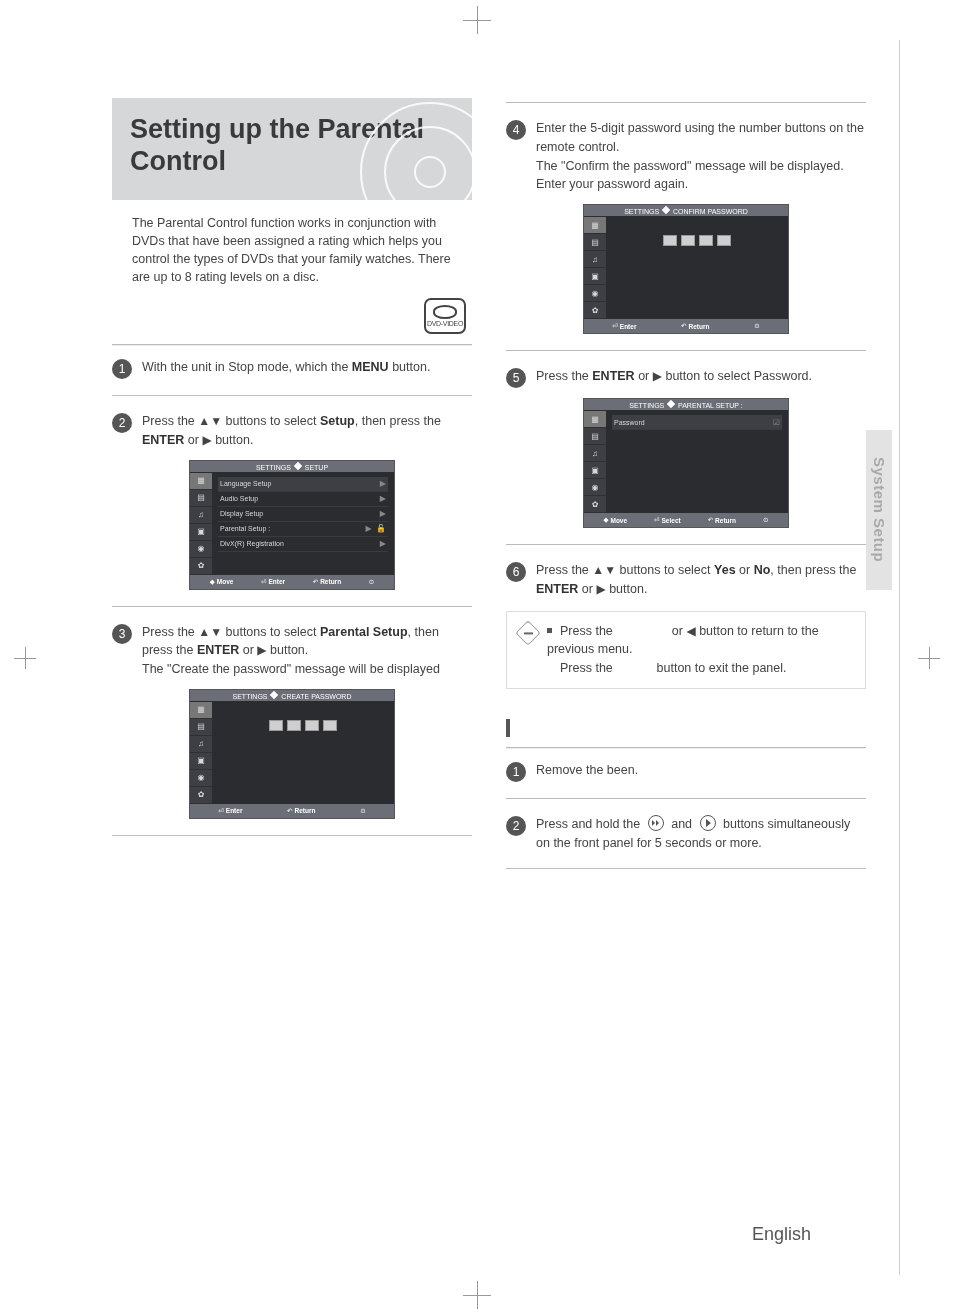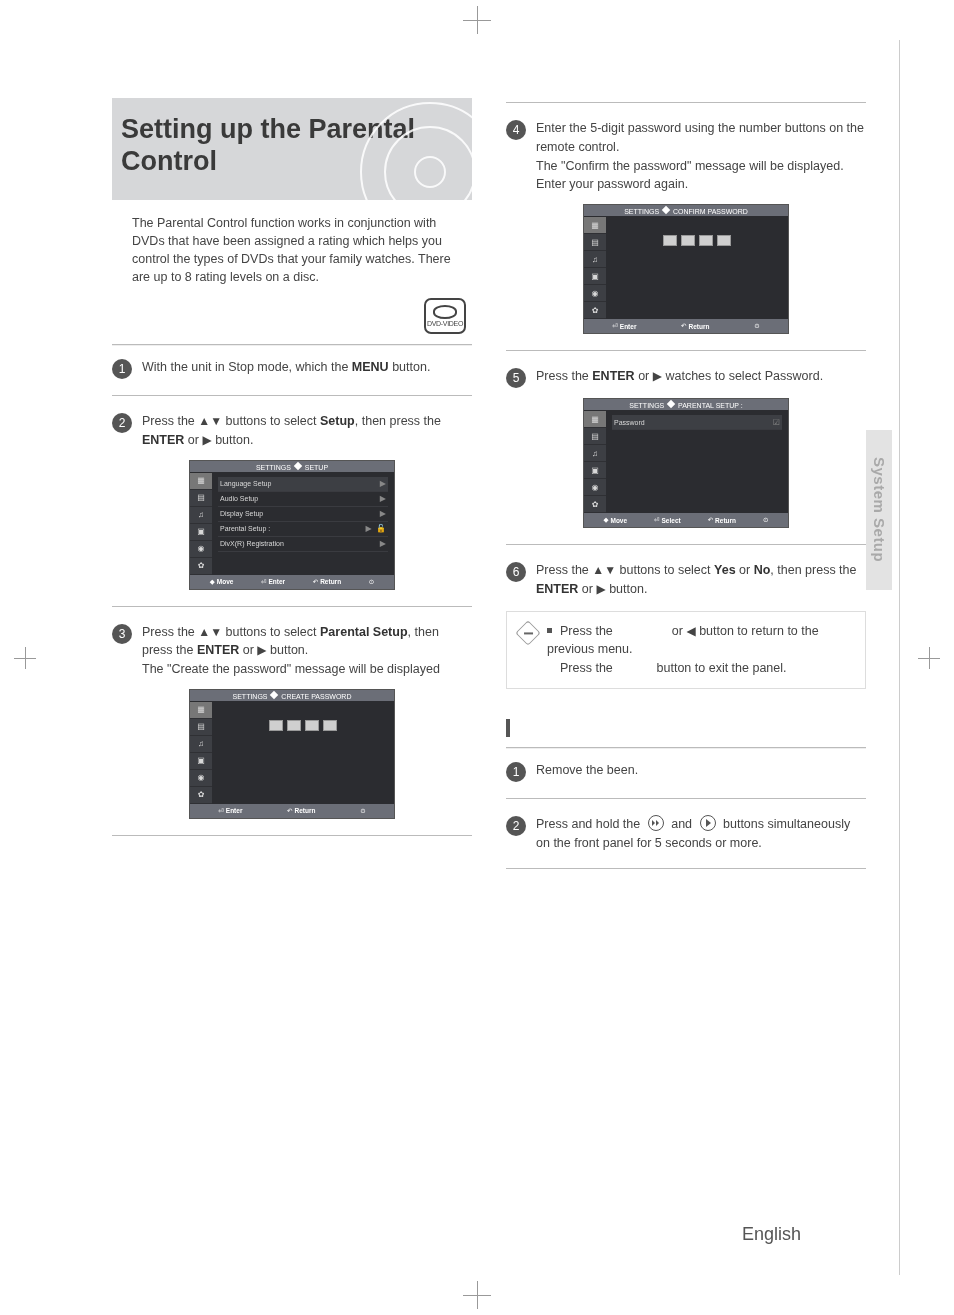--- a/index.html
+++ b/index.html
@@ -12,21 +12,21 @@
   .crop-top::after,.crop-bottom::after{left:0;top:50%;height:1px;width:100%;}
   .side-crop { position:absolute; top:50%; transform:translateY(-50%); width:22px; height:22px; }
   .side-crop.left{left:14px;} .side-crop.right{right:14px;}
   .side-crop::before{content:"";position:absolute;left:50%;top:0;width:1px;height:100%;background:#999;}
   .side-crop::after{content:"";position:absolute;left:0;top:50%;height:1px;width:100%;background:#999;}
   .margin-line { position:absolute; top:40px; bottom:40px; width:1px; background:#ccc; }
   .margin-line.right-outer { right:54px; }
   .content { position:absolute; left:112px; right:88px; top:98px; bottom:80px; }
   .cols { display:flex; gap:34px; }
   .col { flex:1; min-width:0; }
-  .title-box { background:#d6d7d9; padding:16px 9px 22px; position:relative; overflow:hidden; margin-bottom:14px; }
+  .title-box { background:#d6d7d9; padding:16px 18px 22px; position:relative; overflow:hidden; margin-bottom:14px; }
   .title-box h1 { font-size:27px; font-weight:bold; color:#3a3a3a; line-height:1.18; }
   .disc-bg { position:absolute; right:-28px; bottom:-42px; width:140px; height:140px; border-radius:50%; border:2px solid rgba(255,255,255,.85); }
   .disc-bg::before{content:"";position:absolute;inset:22px;border-radius:50%;border:2px solid rgba(255,255,255,.85);}
   .disc-bg::after{content:"";position:absolute;inset:52px;border-radius:50%;border:2px solid rgba(255,255,255,.85);}
   .intro { font-size:12.5px; line-height:1.45; color:#444;margin-left:20px; }
   .dvd-badge { width:42px; height:36px; border:2px solid #444; border-radius:7px; margin:12px 6px 8px auto; display:flex; flex-direction:column; align-items:center; justify-content:center; gap:0; }
   .dvd-badge .d{width:24px;height:14px;border:2px solid #444;border-radius:50%/45%;}
   .dvd-badge .t{font-size:7px; color:#444; letter-spacing:-.3px; margin-top:1px;}
   .hr-strong { height:2px; background:linear-gradient(to bottom,#bbb 50%,#eee 50%); margin:10px 0 12px; }
   .hr-thin { height:1px; background:#bbb; margin:16px 0; }
@@ -54,21 +54,21 @@
   .section-head { font-size:14.5px; color:#fff; font-weight:bold; margin:30px 0 6px; border-left:4px solid #555; padding-left:6px; height:18px; display:flex; align-items:center;}
   .note-box { border:1px solid #ddd; padding:10px 12px; display:flex; gap:10px; font-size:12.5px; line-height:1.5; color:#444; margin-top:12px;}
   .note-box .pencil{width:18px;height:18px;border:1px solid #999;transform:rotate(45deg);display:flex;align-items:center;justify-content:center;border-radius:3px;flex-shrink:0;margin-top:2px;}
   .note-box .pencil::after{content:"";width:9px;height:1.5px;background:#666;transform:rotate(-45deg);}
   .circle-btn{display:inline-block;width:16px;height:16px;border:1.5px solid #555;border-radius:50%;position:relative;vertical-align:-3px;margin:0 4px;}
   .circle-btn.ff::after{content:"";position:absolute;left:3.5px;top:4px;border-left:3px solid #555;border-top:3px solid transparent;border-bottom:3px solid transparent;}
   .circle-btn.ff::before{content:"";position:absolute;left:7px;top:4px;border-left:3px solid #555;border-top:3px solid transparent;border-bottom:3px solid transparent;}
   .circle-btn.play::after{content:"";position:absolute;left:5px;top:3.5px;border-left:5px solid #555;border-top:4px solid transparent;border-bottom:4px solid transparent;}
   .side-tab { position:absolute; right:62px; top:430px; width:26px; height:160px; background:#e3e3e3; display:flex; align-items:center; justify-content:center; }
   .side-tab span{ writing-mode:vertical-rl; font-size:15px; font-weight:bold; color:#a9a9a9; letter-spacing:.5px;}
-  .footer { position:absolute; right:100px; bottom:70px; font-size:18px; color:#555; display:flex; align-items:flex-start; gap:22px;}
+  .footer { position:absolute; right:100px; bottom:70px; font-size:18px; color:#555; display:flex; align-items:flex-start; gap:12px;}
   .footer .pn{font-size:18px;font-weight:bold;color:#fff;}
   .bullet{display:inline-block;width:5px;height:5px;background:#555;margin-right:8px;vertical-align:2px;}
 </style>
 </head>
 <body>
 <div class="page">
 
 <div class="crop-top"></div>
 <div class="crop-bottom"></div>
 <div class="side-crop left"></div>
@@ -223,21 +223,21 @@
               <span>⏎ <b>Enter</b></span>
               <span>↶ <b>Return</b></span>
               <span>⊙</span>
             </div>
     </div>
     <div class="hr-thin"></div>
 
     <div class="step">
       <div class="stepnum">5</div>
       <div class="steptxt">
-        <span>Press the </span><b class="em-white">ENTER</b><span> or </span><span class="arrow">▶</span><span> watches to select Password.</span>
+        <span>Press the </span><b class="em-white">ENTER</b><span> or </span><span class="arrow">▶</span><span> button to select Password.</span>
       </div>
     </div>
     <div class="osd">
       <div class="osd-title"><span>SETTINGS</span> &nbsp;<span class="dia"></span>&nbsp; <span>PARENTAL SETUP :</span></div>
       <div class="osd-body">
         <div class="osd-icons">
                 <span>▦</span>
                 <span>▤</span>
                 <span>♫</span>
                 <span>▣</span>

